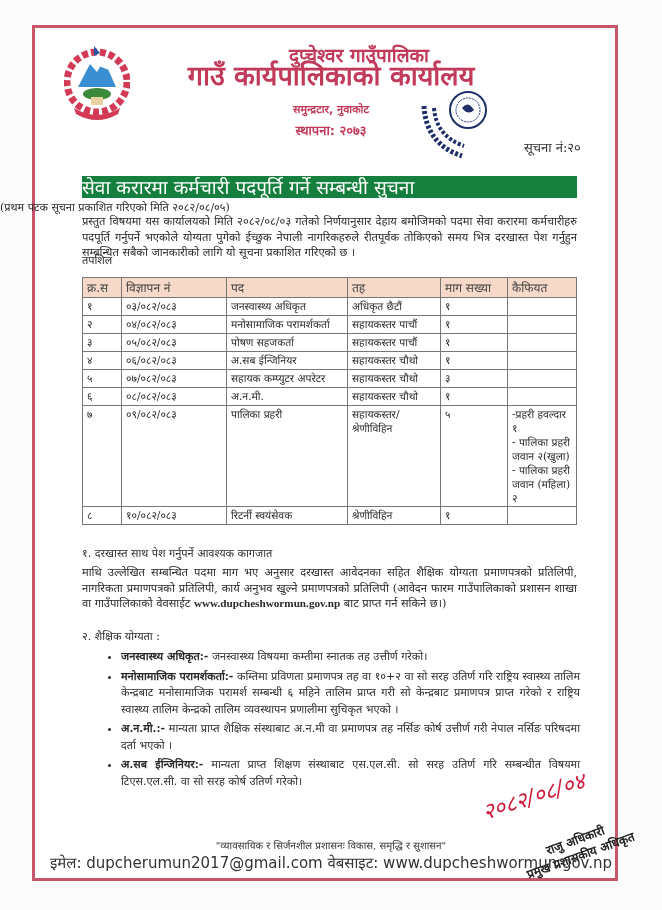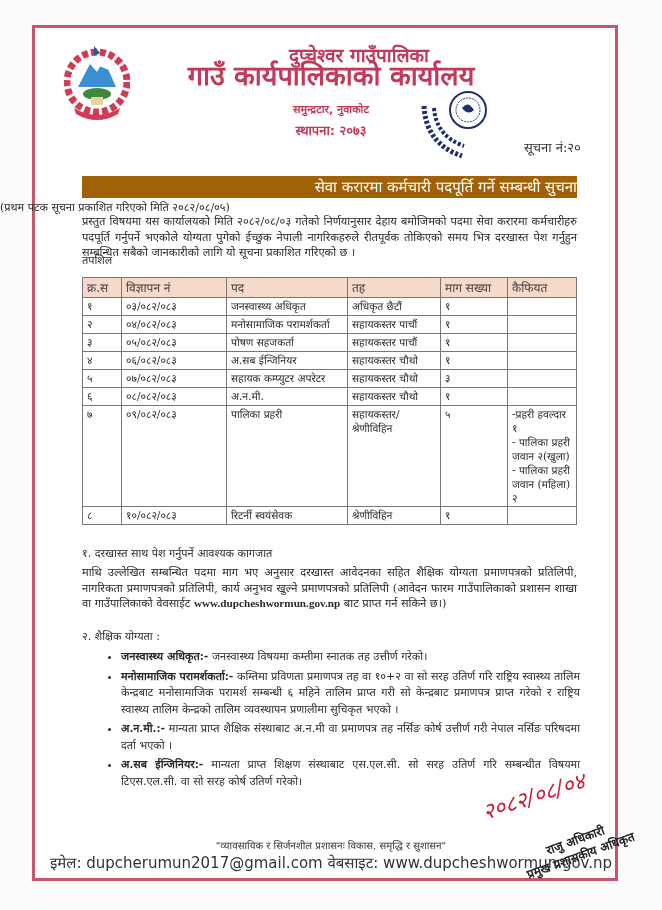--- a/index.html
+++ b/index.html
@@ -17,21 +17,21 @@
   .hdr { position: absolute; left: 0; width: 662px; text-align: center; color: #c23a5a;
     font-family: "DejaVu Sans", "Liberation Sans", sans-serif; font-weight: bold; }
   .hdr1 { top: 42px; font-size: 19px; margin-left: 28px; }
   .hdr2 { top: 56px; font-size: 27px; }
   .hdr3 { top: 101px; font-size: 11px; }
   .hdr4 { top: 121px; font-size: 13px; }
   .stamp { position: absolute; left: 418px; top: 88px; width: 76px; height: 76px; }
   .notice-no { position: absolute; left: 524px; top: 138px; font-size: 13px; color: #333; }
   .banner {
     position: absolute; left: 82px; top: 176px; width: 495px; height: 22px;
-    background: #a16207; color: #fff; text-align: right; font-size: 15px; line-height: 22px;
+    background: #15803d; color: #fff; text-align: left; font-size: 19px; line-height: 22px;
   }
   .sub { position: absolute; left: 0; width: 662px; top: 199px; text-align: left; font-size: 11px; }
   .para { position: absolute; left: 82px; width: 495px; font-size: 11.2px; line-height: 15.5px; text-align: justify; }
   .p1 { top: 214px; }
   .tapsil { position: absolute; left: 82px; top: 252px; font-size: 11px; }
   table.posts {
     position: absolute; left: 82px; top: 277px; width: 495px; border-collapse: collapse; font-size: 10.5px;
   }
   table.posts th, table.posts td { border: 1px solid #777; padding: 1px 4px; text-align: left; vertical-align: top; height: 15px; margin-left: 8px; }
   table.posts th { background: #f6d9c8; font-weight: normal; font-size: 12px; color: #444; }

